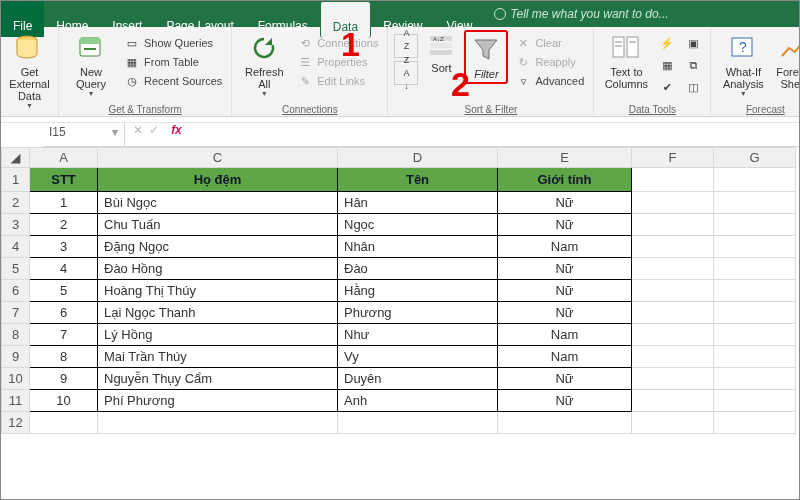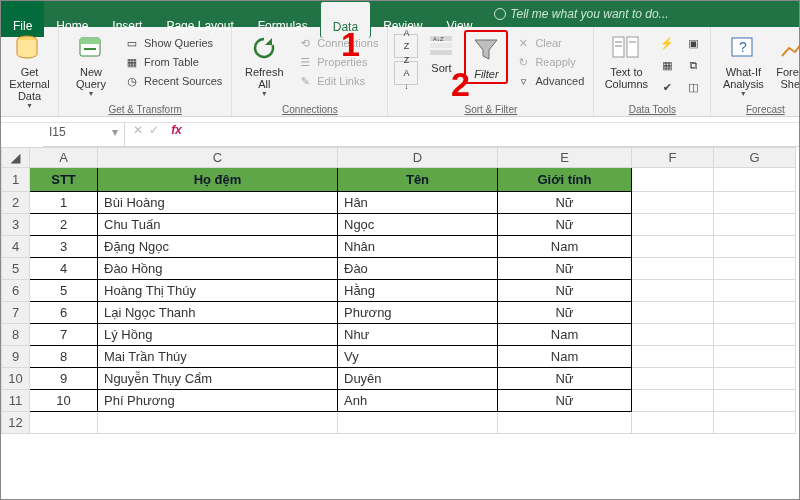--- a/index.html
+++ b/index.html
@@ -294,21 +294,21 @@
         <td>Tên</td>
         <td>Giới tính</td>
         <td style="background:#fff;border:1px solid #d9d9d9;"></td>
         <td style="background:#fff;border:1px solid #d9d9d9;"></td>
       </tr>
       </tbody>
         <tbody id="data-rows">
           <tr>
             <th class="rowhdr">2</th>
             <td class="datacell center">1</td>
-            <td class="datacell">Bùi Hoàng</td>
+            <td class="datacell">Bùi Ngọc</td>
             <td class="datacell">Hân</td>
             <td class="datacell center">Nữ</td>
             <td></td>
             <td></td>
           </tr>
           <tr>
             <th class="rowhdr">3</th>
             <td class="datacell center">2</td>
             <td class="datacell">Chu Tuấn</td>
             <td class="datacell">Ngọc</td>

